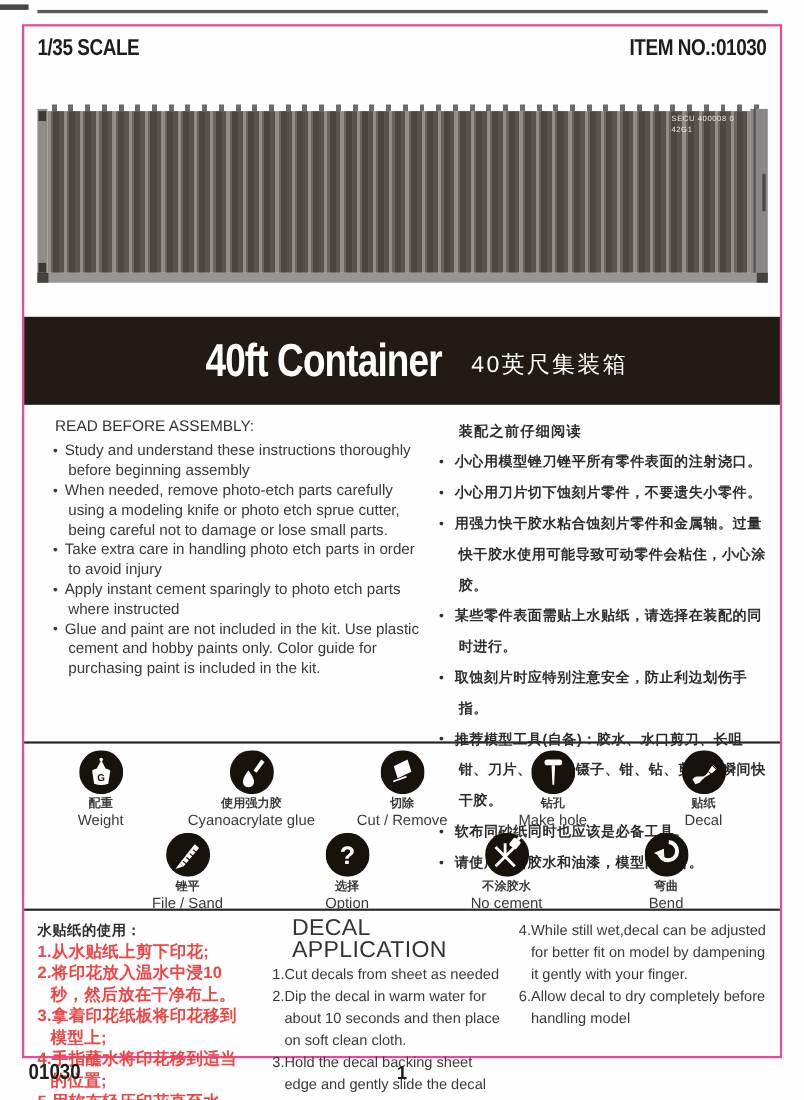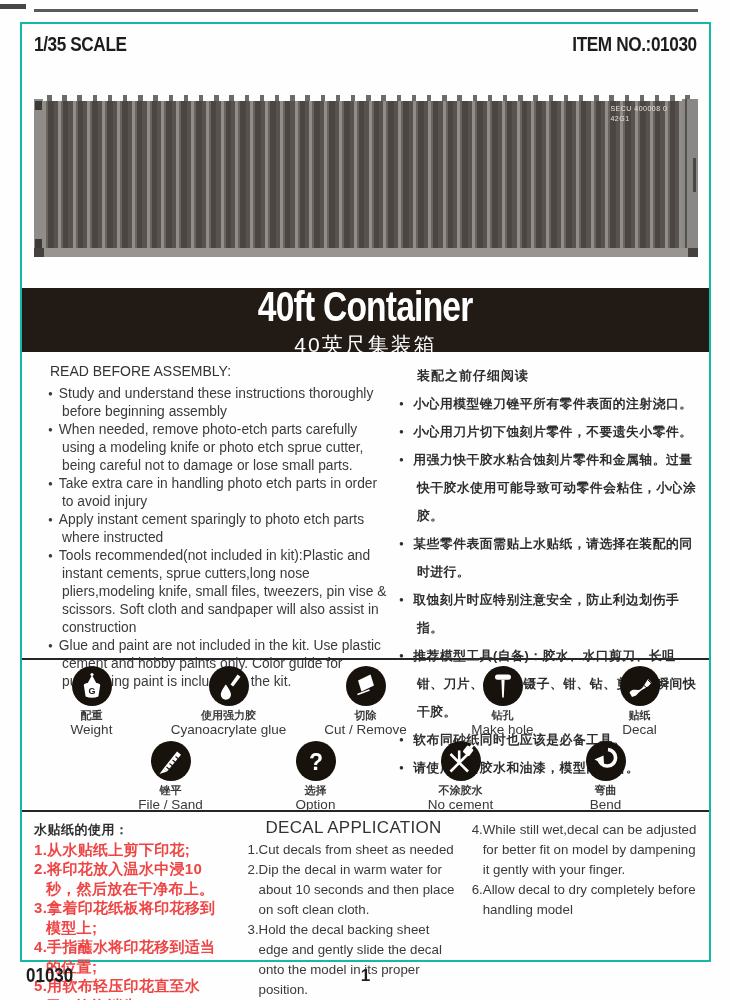--- a/index.html
+++ b/index.html
@@ -1,20 +1,20 @@
 <!DOCTYPE html>
 <html><head>
 <meta charset="utf-8">
 <style>
   html,body{margin:0;padding:0;background:#e9e9e9;}
   .page{width:731px;height:1000px;position:relative;background:#fefefe;overflow:hidden;
         font-family:"Liberation Sans",sans-serif;color:#3a3a3a;}
   .scan-top{position:absolute;top:9px;left:34px;width:664px;height:3px;background:#3d3d3d;opacity:.85;}
   .scan-dash{position:absolute;top:4px;left:0;width:26px;height:5px;background:#474747;}
-  .sheet{position:absolute;top:22px;left:20px;width:691px;height:940px;border:2px solid #14b8a6;
+  .sheet{position:absolute;top:22px;left:20px;width:691px;height:940px;border:2px solid #ec4899;
          box-sizing:border-box;background:#fefefe;}
   
   .hdr{height:36px;box-sizing:border-box;padding:8px 12px 0 12px;display:flex;justify-content:space-between;align-items:flex-start;}
   .hdr span{font-size:21px;font-weight:700;color:#1d1d1d;letter-spacing:-.5px;display:inline-block;}
   .hdr .scale{transform:scaleX(.82);transform-origin:left center;}
   .hdr .itemno{transform:scaleX(.82);transform-origin:right center;}
   
   .c-area{height:228px;box-sizing:border-box;padding-top:35px;}
   .c-wrap{width:664px;height:162px;margin:0 auto;position:relative;}
   .c-notches{position:absolute;top:0;left:8px;right:8px;height:6px;
@@ -26,21 +26,21 @@
   .c-post-l::before{top:2px;} .c-post-l::after{bottom:2px;}
   .c-end-r{position:absolute;top:4px;bottom:7px;right:0;width:16px;background:#8a8886;}
   .c-end-r::before{content:"";position:absolute;top:0;bottom:0;left:3px;width:2px;background:#55514e;}
   .c-end-r::after{content:"";position:absolute;right:2px;top:50%;width:3px;height:34px;margin-top:-17px;background:#4a4643;}
   .c-rail{position:absolute;bottom:0;left:0;right:0;height:9px;background:#98948f;}
   .c-rail::before,.c-rail::after{content:"";position:absolute;top:0;width:10px;height:9px;background:#45413e;}
   .c-rail::before{left:0;} .c-rail::after{right:0;}
   .c-marking{position:absolute;top:9px;right:30px;text-align:left;color:#e8e6e2;
      font-size:7px;line-height:1.45;letter-spacing:.5px;}
   
-  .titlebar{height:64px;box-sizing:border-box;background:#211a15;display:flex;flex-direction:column;
+  .titlebar{height:80px;box-sizing:border-box;background:#211a15;display:flex;flex-direction:row;
      align-items:center;justify-content:center;}
   .t-en{color:#fff;font-size:42px;font-weight:700;letter-spacing:-1px;transform:scaleX(.8);line-height:1;}
   .t-zh{color:#fff;font-size:21px;font-weight:400;margin-top:6px;letter-spacing:2px;line-height:1;}
   
   .readsec{height:306px;box-sizing:border-box;display:flex;}
   .col-en{width:54%;box-sizing:border-box;padding:10px 6px 0 26px;}
   .col-zh{width:46%;box-sizing:border-box;padding:10px 10px 0 6px;}
   .rh-en{font-size:14px;line-height:18px;color:#333;margin-bottom:5px;padding-left:2px;}
   .b-en{font-size:13.8px;line-height:18px;color:#3a3a3a;padding-left:14px;text-indent:-14px;}
   .b-en::before{content:"●";font-size:8px;margin-right:6px;vertical-align:2px;}
@@ -58,21 +58,21 @@
   .lzh{font-size:11px;font-weight:700;color:#3a3a3a;line-height:13px;}
   .len{font-size:13.5px;color:#3a3a3a;line-height:16px;}
   
   .decalsec{height:172px;box-sizing:border-box;border-top:2px solid #262626;display:flex;}
   .dc{box-sizing:border-box;}
   .dc-zh{width:30.5%;padding:8px 4px 0 12px;}
   .dc-mid{width:33.5%;padding:6px 4px 0 16px;}
   .dc-r{width:36%;padding:8px 8px 0 10px;}
   .dzh-h{font-size:13px;font-weight:700;color:#2e2e2e;line-height:19.5px;letter-spacing:.5px;}
   .dzh-s{font-size:15px;font-weight:700;color:#ef4444;line-height:19.5px;letter-spacing:.3px;padding-left:12px;text-indent:-12px;}
-  .den-h{font-size:17px;color:#333;line-height:20px;letter-spacing:.3px;padding-left:18px;margin-bottom:2px;}
+  .den-h{font-size:21px;color:#333;line-height:20px;letter-spacing:.3px;padding-left:18px;margin-bottom:2px;}
   .den-s{font-size:13.3px;color:#3a3a3a;line-height:20px;padding-left:11px;text-indent:-11px;}
   
   .footer{position:absolute;left:20px;right:20px;top:964px;height:30px;}
   .f-item{position:absolute;left:6px;top:0;font-size:20px;font-weight:700;color:#1d1d1d;transform:scaleX(.85);transform-origin:left center;}
   .f-page{position:absolute;left:50%;top:2px;transform:translateX(-50%);font-size:17px;font-weight:700;color:#1d1d1d;}
   svg{display:block;}
 </style>
 </head>
 <body>
 
@@ -106,21 +106,20 @@
       <div class="t-zh">40英尺集装箱</div>
     </div>
 
     <div class="readsec">
       <div class="col-en">
         <div class="rh-en">READ BEFORE ASSEMBLY:</div>
         <div class="b-en">Study and understand these instructions thoroughly before beginning assembly</div>
         <div class="b-en">When needed, remove photo-etch parts carefully using a modeling knife or photo etch sprue cutter, being careful not to damage or lose small parts.</div>
         <div class="b-en">Take extra care in handling photo etch parts in order to avoid injury</div>
         <div class="b-en">Apply instant cement sparingly to photo etch parts where instructed</div>
-        <div class="b-en">Tools recommended(not included in kit):Plastic and instant cements, sprue cutters,long nose pliers,modeling knife, small files, tweezers, pin vise &amp; scissors. Soft cloth and sandpaper will also assist in construction</div>
         <div class="b-en">Glue and paint are not included in the kit. Use plastic cement and hobby paints only. Color guide for purchasing paint is included in the kit.</div>
       </div>
       <div class="col-zh">
         <div class="rh-zh">装配之前仔细阅读</div>
         <div class="b-zh">小心用模型锉刀锉平所有零件表面的注射浇口。</div>
         <div class="b-zh">小心用刀片切下蚀刻片零件，不要遗失小零件。</div>
         <div class="b-zh">用强力快干胶水粘合蚀刻片零件和金属轴。过量快干胶水使用可能导致可动零件会粘住，小心涂胶。</div>
         <div class="b-zh">某些零件表面需贴上水贴纸，请选择在装配的同时进行。</div>
         <div class="b-zh">取蚀刻片时应特别注意安全，防止利边划伤手指。</div>
         <div class="b-zh">推荐模型工具(自备)：胶水、水口剪刀、长咀钳、刀片、锉刀、镊子、钳、钻、剪刀、瞬间快干胶。</div>

